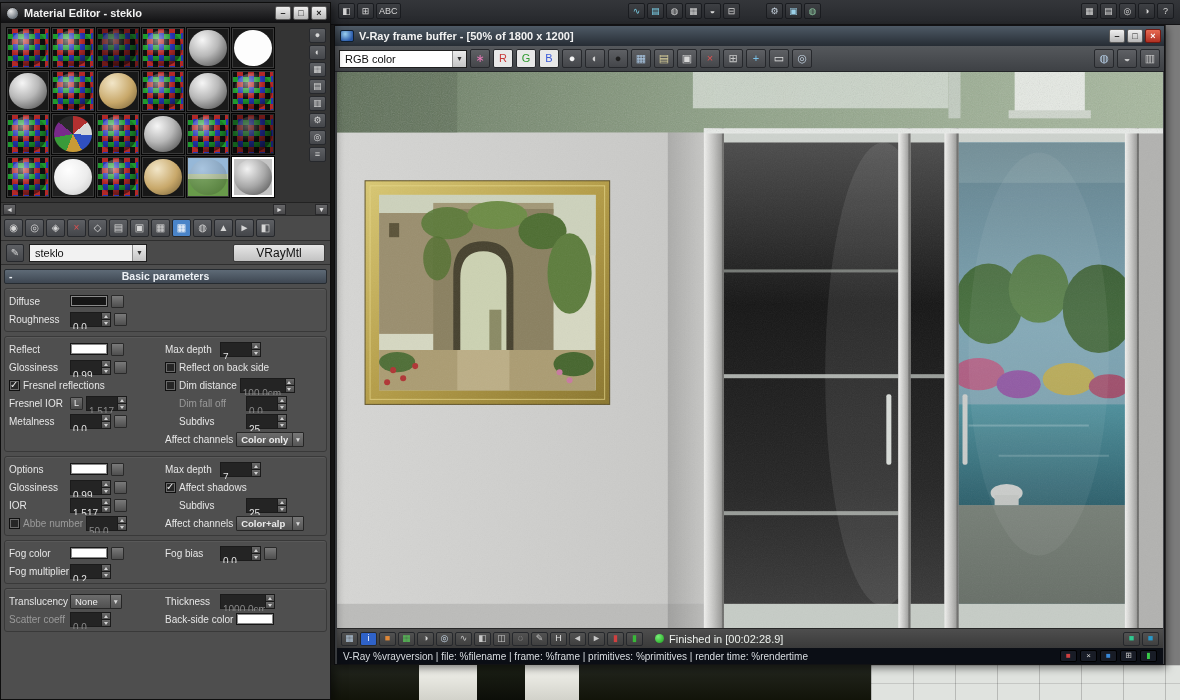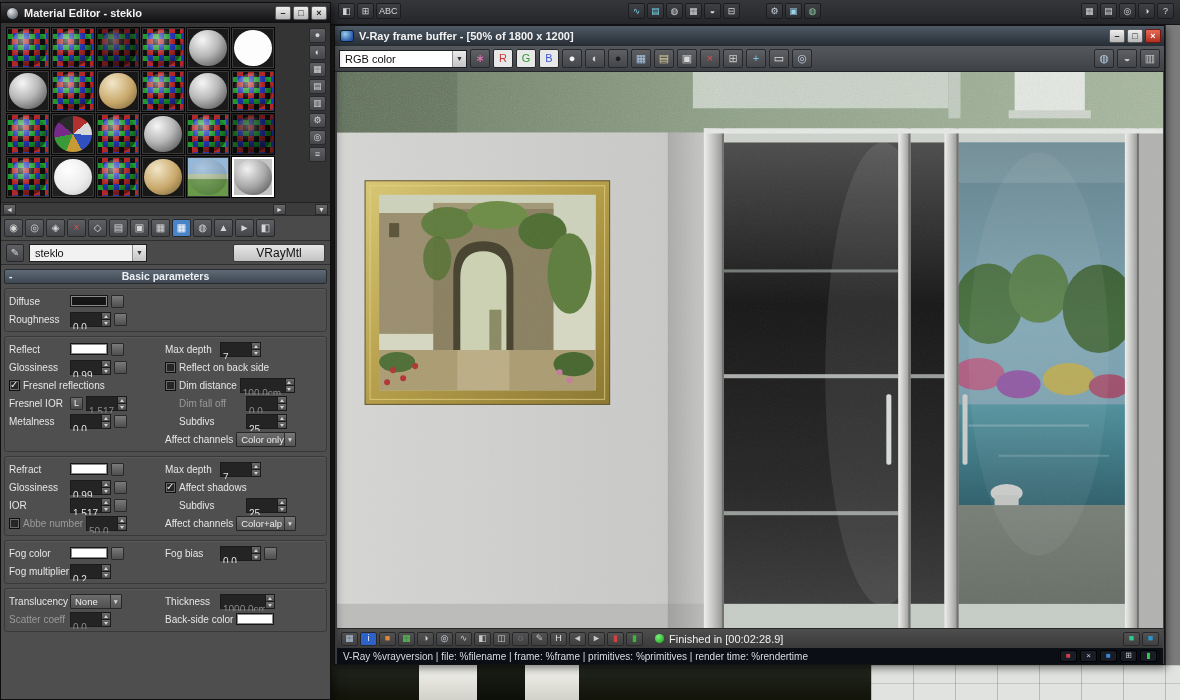--- a/index.html
+++ b/index.html
@@ -137,21 +137,21 @@
   .spin-ud i.up::after { border-bottom:3px solid #d2d2d2; }
   .spin-ud i.dn::after { border-top:3px solid #d2d2d2; }
   .cb { width:11px; height:11px; background:#262626; border:1px solid #101010; box-shadow:inset 0 0 0 1px #6a6a6a;
     position:relative; flex:none; }
   .cb.checked::after { content:"✓"; position:absolute; left:0px; top:-2px; font-size:10px; color:#f0f0f0; }
   .pselect { height:15px; display:flex; align-items:center; background:linear-gradient(#6c6c6c,#505050);
     border:1px solid #262626; color:#ececec; font-size:9.5px; padding-left:4px; border-radius:1px; }
   .pselect .sel-txt { white-space:nowrap; overflow:hidden; }
   .pselect .dd { margin-left:auto; height:100%; display:flex; align-items:center; padding:0 2px;
     font-size:6.5px; color:#d8d8d8; border-left:1px solid #2e2e2e; background:linear-gradient(#777,#555); }
-  .w-sel-58 { width:60px; } .w-sel-52 { width:52px; }
+  .w-sel-58 { width:68px;font-weight:bold; } .w-sel-52 { width:52px; }
 </style>
 </head>
 <body>
 
 <div class="screen">
 
   <div class="top-strip">
     <div class="grp" style="left:338px">
         <span class="icon">◧</span>
         <span class="icon">⊞</span>
@@ -662,21 +662,21 @@
               <span class="sel-txt">Color only</span>
               <span class="dd">▼</span>
             </span>
           </div>
         </div>
       </div>
 
       <div class="pgroup">
         <div class="pcol col-l">
           <div class="prow">
-            <span class="plabel w58">Refract</span>
+            <span class="plabel w58">Options</span>
             <span class="swatch" style="background: rgb(255, 255, 255);"></span>
             <span class="mapbtn"></span>
           </div>
           <div class="prow">
             <span class="plabel w58">Glossiness</span>
             <span class="spin">
                 <span class="spin-val">0,99</span>
                 <span class="spin-ud">
                   <i class="up"></i>
                   <i class="dn"></i>

